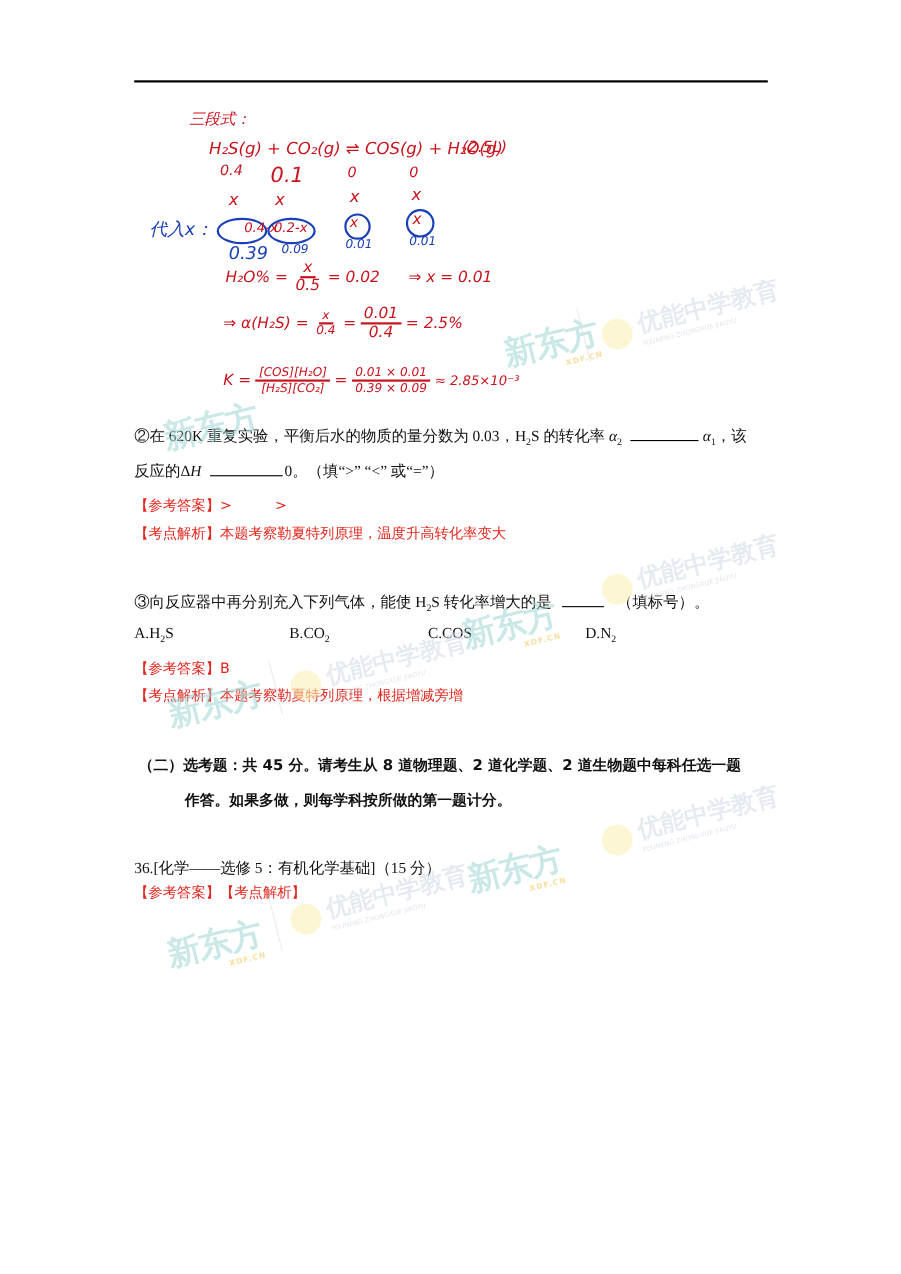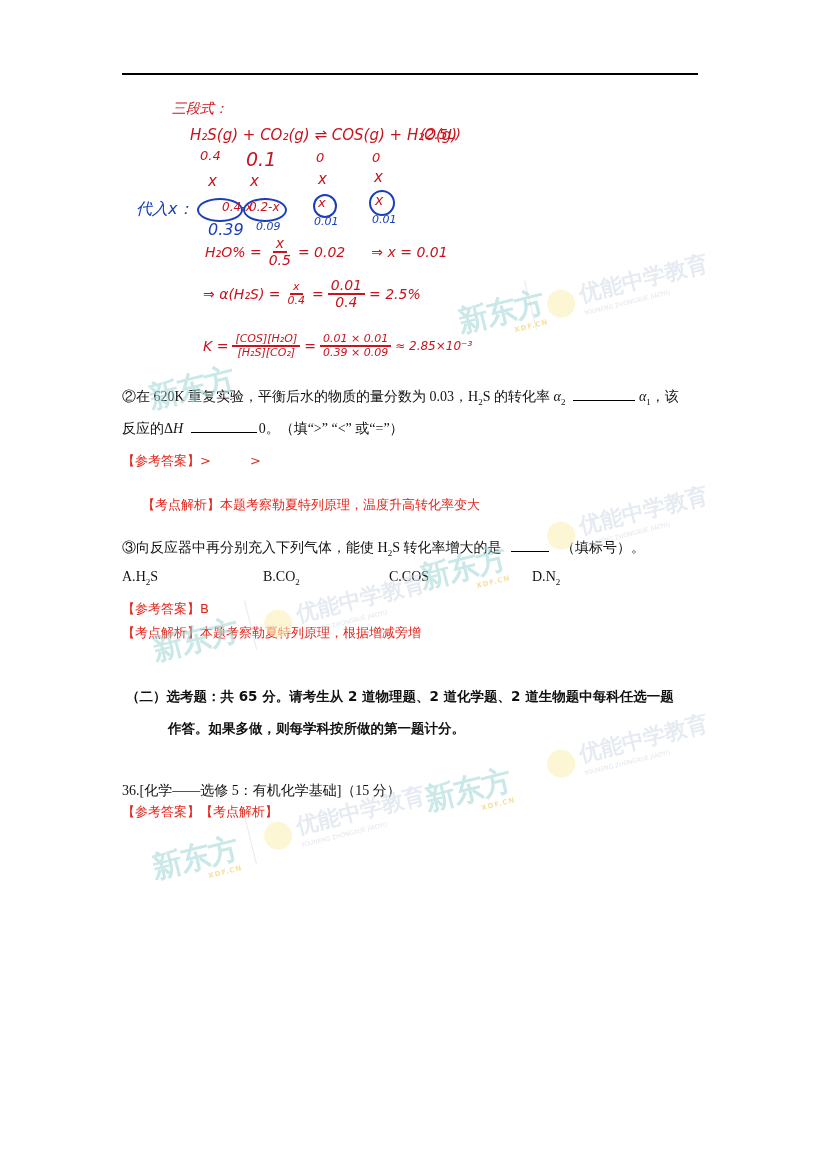--- a/index.html
+++ b/index.html
@@ -113,21 +113,21 @@
   <span>②在 620K 重复实验，平衡后水的物质的量分数为 0.03，H</span><sub>2</sub><span>S 的转化率 </span><span class="it">α</span><sub>2</sub>
   <span class="blank" style="width:62px;margin:0 4px;"></span><span class="it">α</span><sub>1</sub><span>，该</span>
 </div>
 <div class="txt" style="top:418px;">
   <span>反应的Δ</span><span class="it">H</span>
   <span class="blank" style="width:66px;margin:0 2px 0 4px;"></span><span>0。（填“&gt;” “&lt;” 或“=”）</span>
 </div>
 <div class="txt red" style="top:452px;">
   <span>【参考答案】</span><span>&gt;　　　&gt;</span>
 </div>
-<div class="txt red" style="top:496px;margin-left:20px;">
+<div class="txt red" style="top:477px;">
   <span>【考点解析】</span><span>本题考察勒夏特列原理，温度升高转化率变大</span>
 </div>
 
 <div class="txt" style="top:537px;">
   <span>③向反应器中再分别充入下列气体，能使 H</span><sub>2</sub><span>S 转化率增大的是</span>
   <span class="blank" style="width:38px;margin:0 12px 0 6px;"></span><span>（填标号）。</span>
 </div>
 <div class="txt" style="top:568px;left:122px;">
   <span>A.</span><span>H</span><sub>2</sub><span>S</span>
 </div>
@@ -140,21 +140,21 @@
 <div class="txt" style="top:568px;left:532px;">
   <span>D.</span><span>N</span><sub>2</sub>
 </div>
 <div class="txt red" style="top:600px;">
   <span>【参考答案】</span><span>B</span>
 </div>
 <div class="txt red" style="top:624px;">
   <span>【考点解析】</span><span>本题考察勒夏特列原理，根据增减旁增</span>
 </div>
 
-<div class="txt bold" style="top:687px;left:126px;">（二）选考题：共 65 分。请考生从 2 道物理题、2 道化学题、2 道生物题中每科任选一题</div>
+<div class="txt bold" style="top:687px;left:126px;">（二）选考题：共 45 分。请考生从 8 道物理题、2 道化学题、2 道生物题中每科任选一题</div>
 <div class="txt bold" style="top:719px;left:168px;">作答。如果多做，则每学科按所做的第一题计分。</div>
 
 <div class="txt" style="top:782px;">36.[化学——选修 5：有机化学基础]（15 分）</div>
 <div class="txt red" style="top:803px;">【参考答案】【考点解析】</div>
 
 <div class="wm wm-xdf" style="left:458px;top:292px;"><span>新东方</span><small>XDF.CN</small></div>
 <div class="wm wm-sep" style="left:530px;top:280px;"></div>
 <div class="wm wm-yn" style="left:545px;top:268px;">
     <span class="logo"></span>
     <span class="name"><span>优能中学教育</span><small>YOUNENG ZHONGXUE JIAOYU</small></span>

